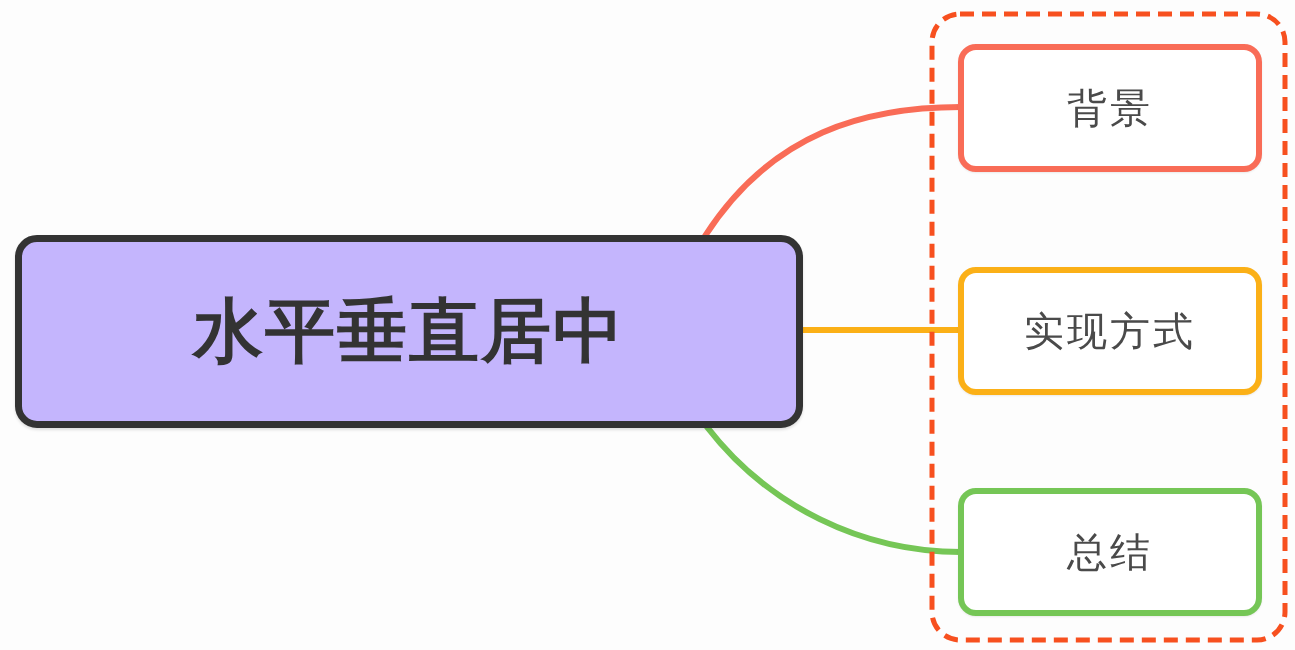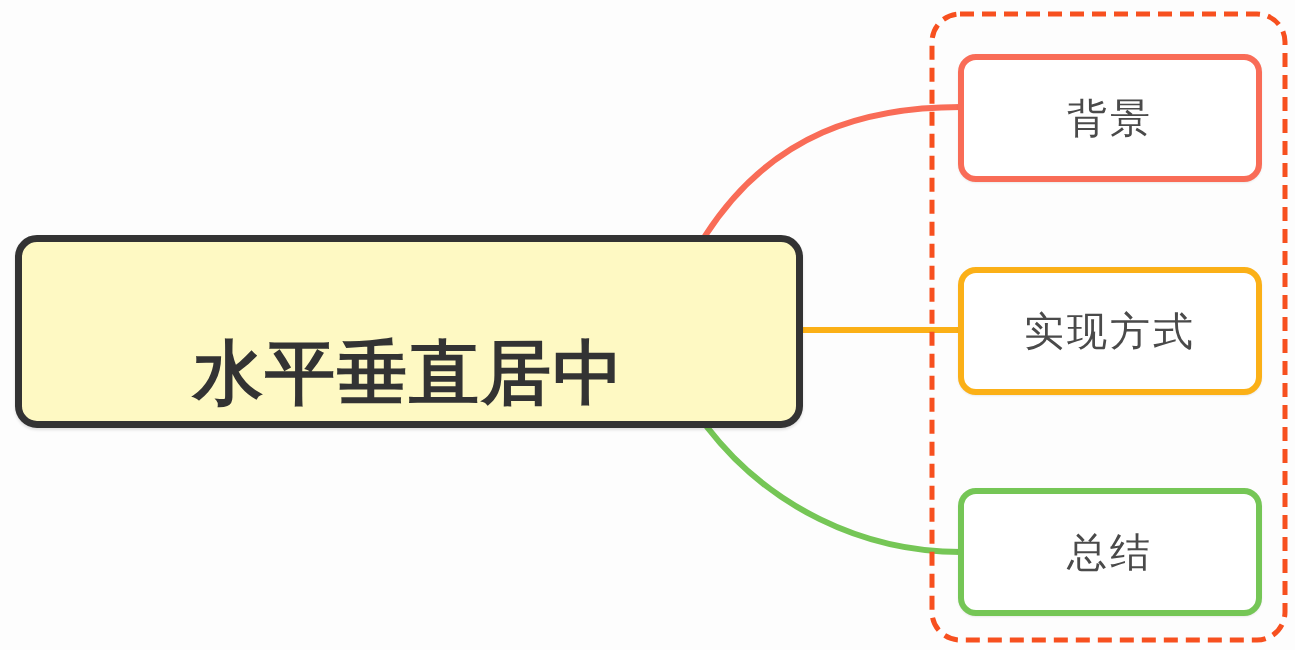--- a/index.html
+++ b/index.html
@@ -75,25 +75,25 @@
 
 <div class="canvas">
 
   <svg class="edges" viewBox="0 0 1295 650">
     <path class="edge" d="M 705 236 C 772 132, 866 107, 961 107" style="stroke: rgb(249, 108, 87);"></path>
     <path class="edge" d="M 802 330 L 961 330" style="stroke: rgb(251, 176, 23);"></path>
     <path class="edge" d="M 707 427 C 768 506, 862 552, 961 552" style="stroke: rgb(117, 198, 86);"></path>
     <rect class="group-rect" x="932" y="14" width="353" height="626" rx="28" ry="28" style="stroke: rgb(247, 80, 31);"></rect>
   </svg>
 
-  <div class="node root-node" style="border-color: rgb(51, 51, 51); background: #fef9c3; align-items: flex-end;">
+  <div class="node root-node" style="border-color: rgb(51, 51, 51); background: #c4b5fd;">
     <span class="root-label" style="color: rgb(51, 51, 51);">水平垂直居中</span>
   </div>
 
-  <div class="node child-node pos-0" style="border-color: rgb(249, 108, 87); margin-top: 10px;">
+  <div class="node child-node pos-0" style="border-color: rgb(249, 108, 87);">
     <span class="child-label" style="color: rgb(74, 74, 74);">背景</span>
   </div>
 
   <div class="node child-node pos-1" style="border-color: rgb(251, 176, 23);">
     <span class="child-label" style="color: rgb(74, 74, 74); text-align: right;">实现方式</span>
   </div>
 
   <div class="node child-node pos-2" style="border-color: rgb(117, 198, 86);">
     <span class="child-label" style="color: rgb(74, 74, 74);">总结</span>
   </div>

